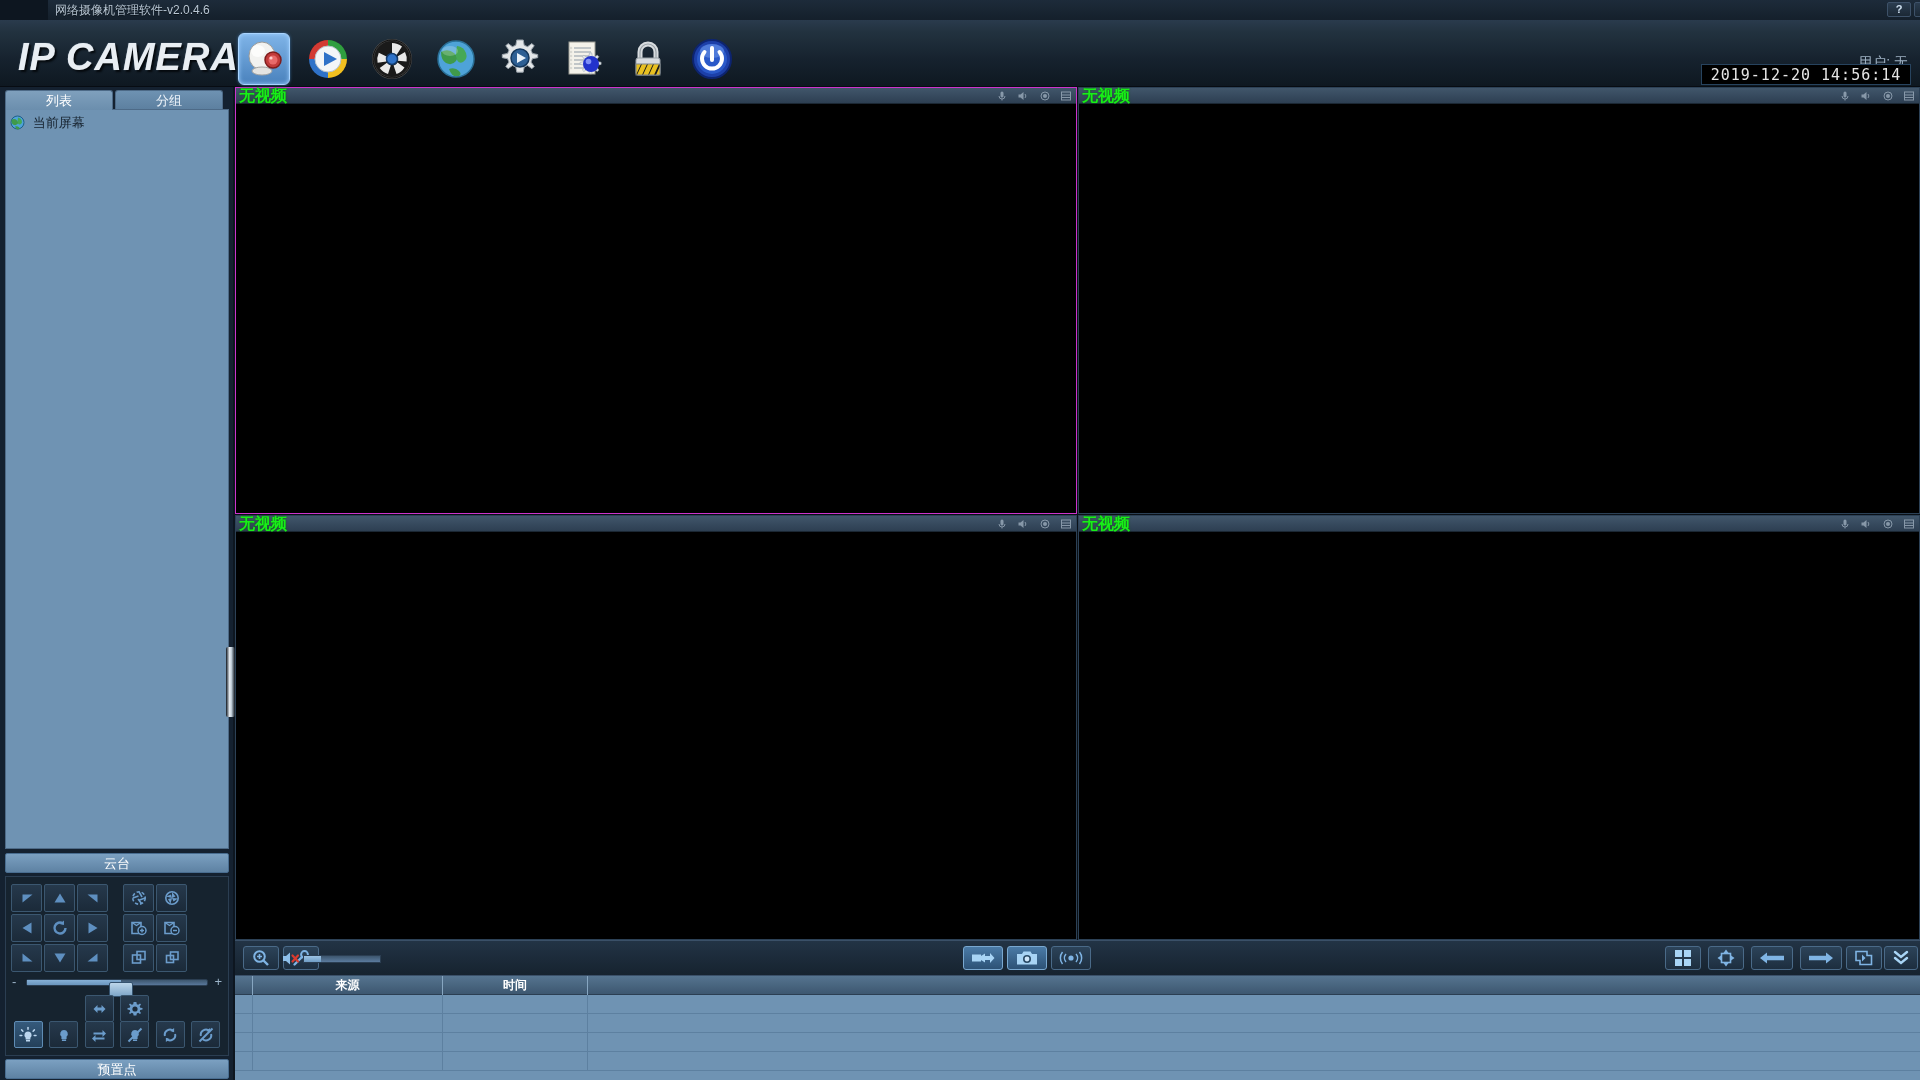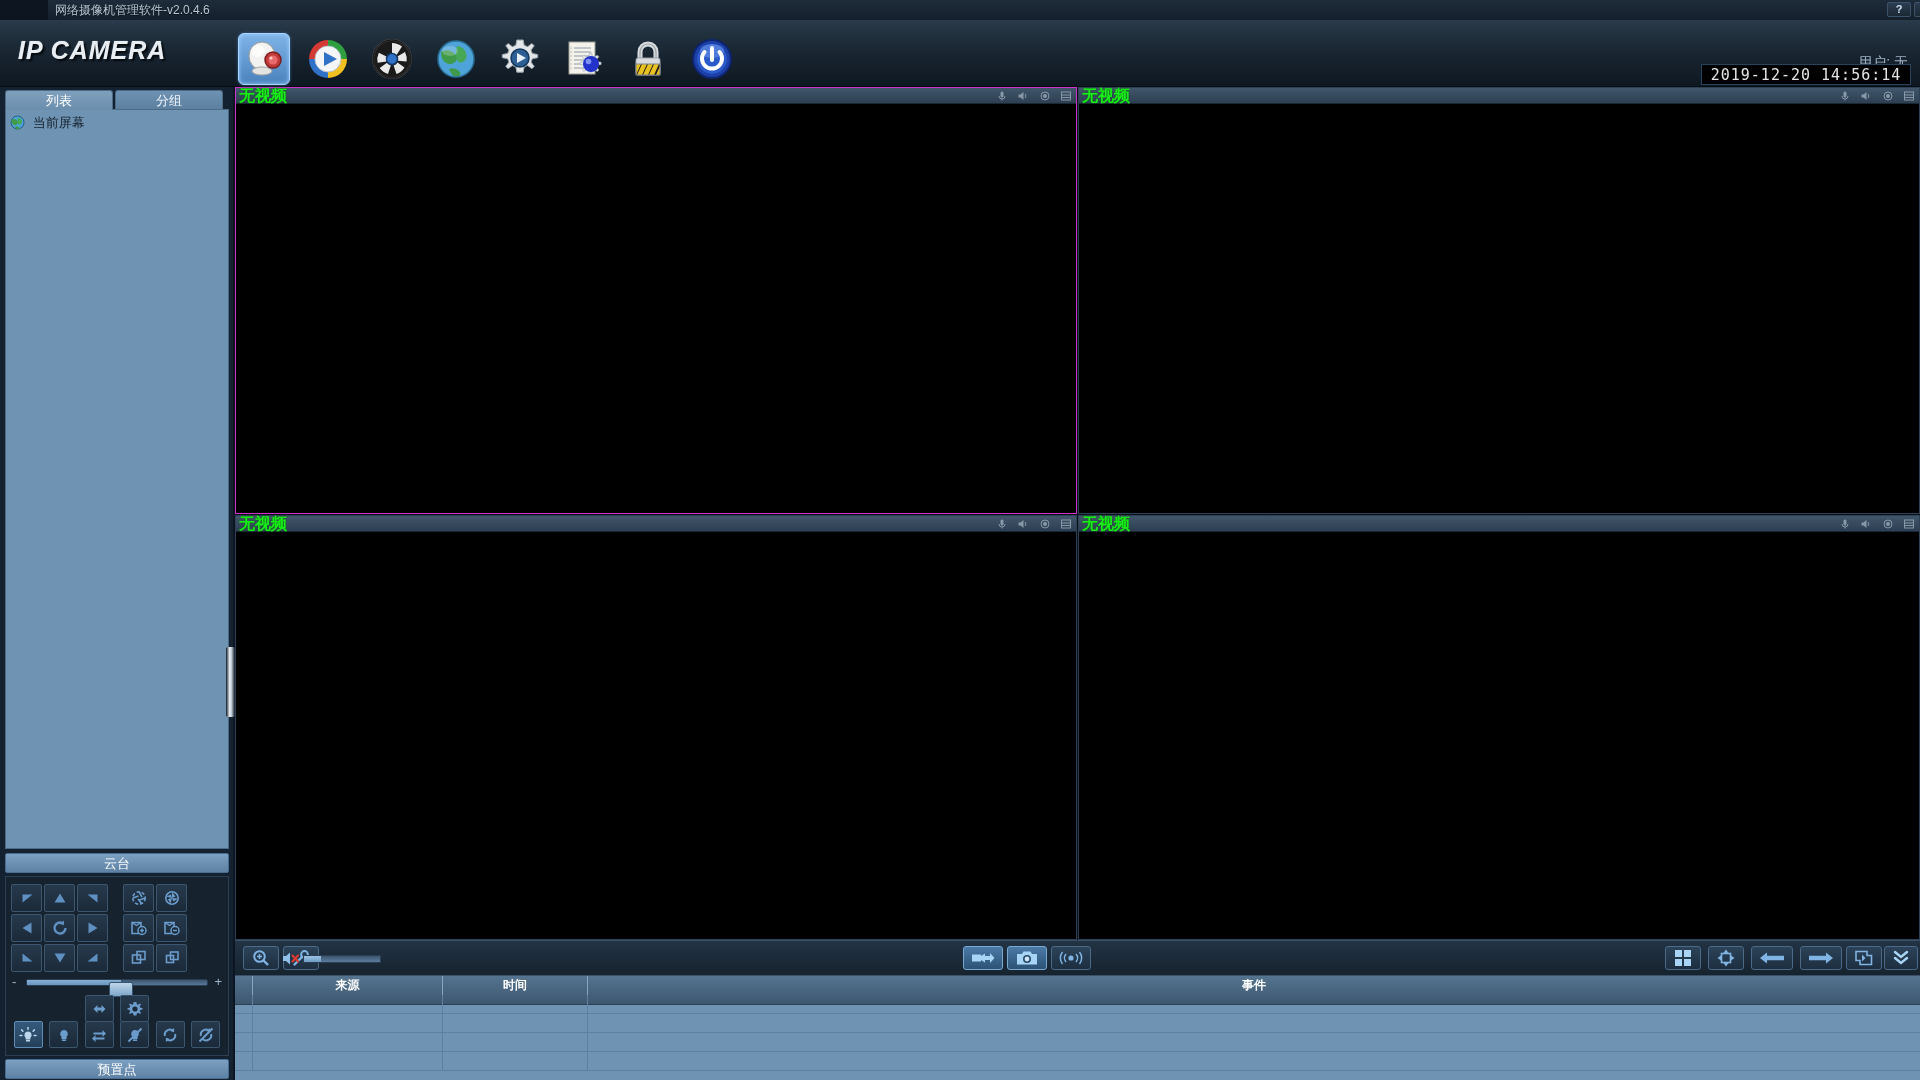--- a/index.html
+++ b/index.html
@@ -34,21 +34,21 @@
   #btn-close{ right:3px; }
 
   
   #header{
     position:absolute; left:0; top:20px; width:1920px; height:67px;
     background:linear-gradient(to bottom,#2a3b4d 0%,#22323f 18%,#16222e 60%,#0e1821 100%);
     border-bottom:1px solid #070c12;
   }
   #logo{
     position:absolute; left:18px; top:16px;
-    font-size:25px; font-weight:bold; font-style:italic;
+    font-size:38px; font-weight:bold; font-style:italic;
     letter-spacing:1px;
     color:#e9eef3;
     text-shadow:2px 2px 2px #05090d, 0 0 1px #9fb4c8;
     font-family:"Liberation Sans", sans-serif;
   }
   #toolbar{ position:absolute; left:238px; top:13px; height:52px; }
   .tbtn{
     position:relative; float:left; width:52px; height:52px; margin-right:12px;
     border-radius:6px; cursor:pointer;
   }
@@ -221,21 +221,21 @@
     position:absolute; left:0; top:0; bottom:0; width:22%;
     background:linear-gradient(to bottom,#9cc3e4,#6f9dc5);
   }
 
   
   #events{
     position:absolute; left:235px; top:975px; right:0; bottom:0;
     background:#6f93b3; border-top:1px solid #3a5068;
   }
   #ehead{
-    height:29px; width:100%;
+    height:19px; width:100%;
     background:linear-gradient(to bottom,#55748f,#3d5770);
     border-bottom:1px solid #2b3e52;
     position:relative;
   }
   #ehead .th{
     position:absolute; top:0; height:19px; line-height:18px;
     font-size:12px; font-weight:bold; color:#ffffff; text-align:center;
     border-right:1px solid #87a6c1;
   }
   #erows{ position:absolute; left:0; right:0; top:19px; bottom:0; }
@@ -821,21 +821,20 @@
       <path d="M3 8 L9 13 L15 8" fill="none" stroke="#a8d4f5" stroke-width="2.4" stroke-linecap="round"></path>
     </svg>
   </div>
 </div>
 
 <div id="events">
   <div id="ehead">
     <div class="th" style="left:0;width:18px;"></div>
     <div class="th" style="left:18px;width:190px;">来源</div>
     <div class="th" style="left:208px;width:145px;">时间</div>
-    <div class="th" style="left:353px;right:0;border-right:none;">事件</div>
   </div>
   <div id="erows">
     <div class="erow">
       <div class="td" style="left:0;width:18px;"></div>
       <div class="td" style="left:18px;width:190px;"></div>
       <div class="td" style="left:208px;width:145px;"></div>
       <div class="td" style="left:353px;right:0;border-right:none;"></div>
     </div>
     <div class="erow">
       <div class="td" style="left:0;width:18px;"></div>

